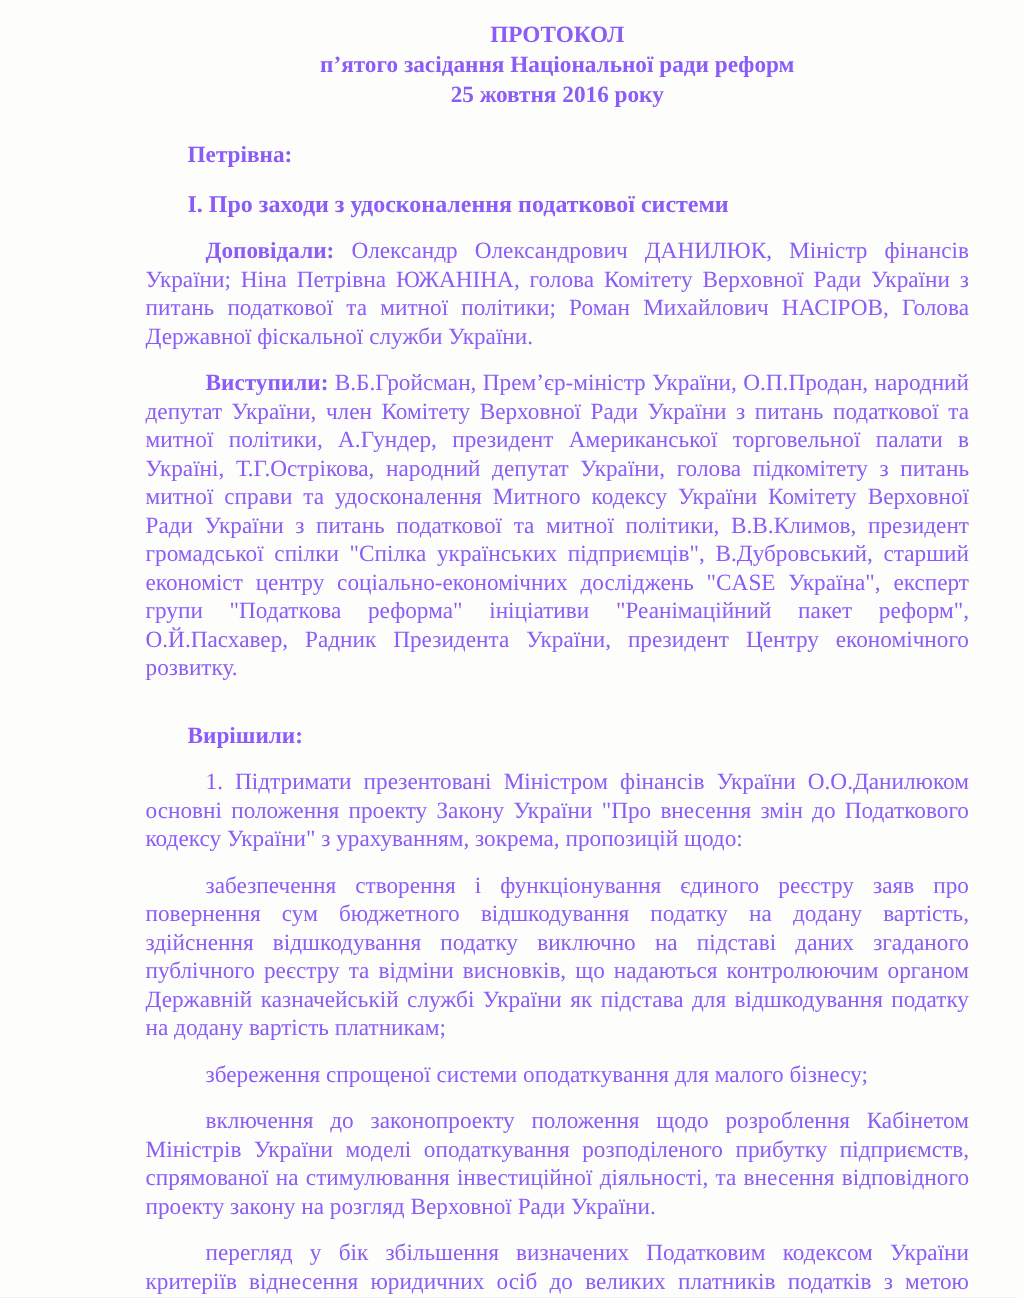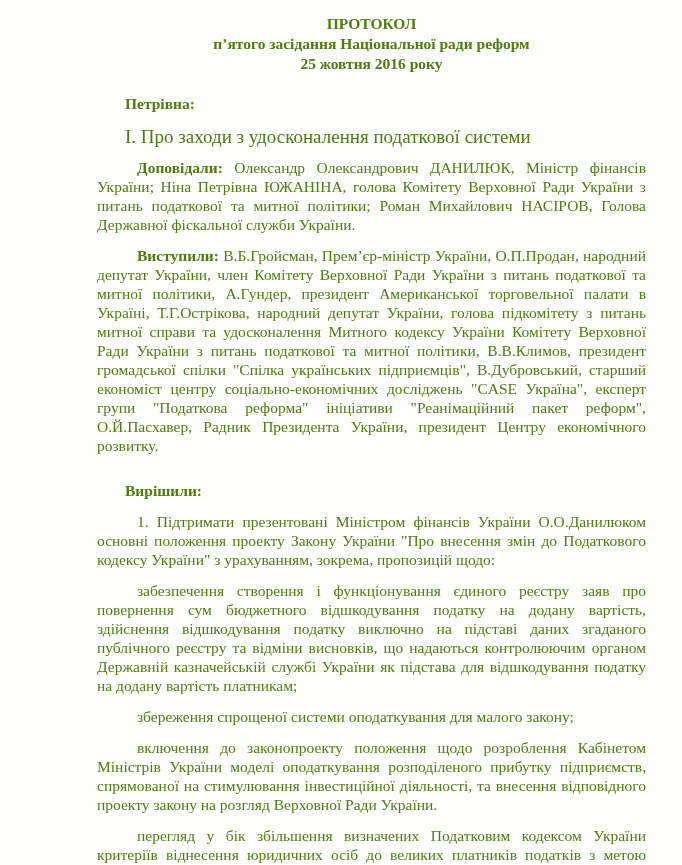--- a/index.html
+++ b/index.html
@@ -6,21 +6,21 @@
     margin: 0;
     padding: 0;
     background: #e8e8e8;
   }
   .page {
     position: relative;
     width: 682px;
     height: 865px;
     margin: 0 auto;
     background: #fdfdfc;
-    color: #4d7c0f;
+    color: #8b5cf6;
     font-family: "Liberation Serif", serif;
     overflow: hidden;
     box-sizing: border-box;
     padding: 14px 24px 0 85px;
   }
   .title-block {
     text-align: center;
     font-weight: bold;
     font-size: 15.5px;
     line-height: 20px;
@@ -28,22 +28,22 @@
   }
   .label {
     font-weight: bold;
     font-size: 15.5px;
     line-height: 19px;
     text-indent: 40px;
     margin: 0;
   }
   .label.heard { margin-bottom: 14px; }
   .heading {
-    font-weight: normal;
-    font-size: 19px;
+    font-weight: bold;
+    font-size: 16px;
     line-height: 19px;
     text-indent: 40px;
     margin: 0 0 12px 0;
   }
   .para {
     font-size: 15.5px;
     line-height: 19px;
     text-align: justify;
     text-indent: 40px;
     margin: 12px;
@@ -73,17 +73,17 @@
   </p>
 
   <p class="para mb26">
     <span class="lead">Виступили:</span><span> В.Б.Гройсман, Прем’єр-міністр України, О.П.Продан, народний депутат України, член Комітету Верховної Ради України з питань податкової та митної політики, А.Гундер, президент Американської торговельної палати в Україні, Т.Г.Острікова, народний депутат України, голова підкомітету з питань митної справи та удосконалення Митного кодексу України Комітету Верховної Ради України з питань податкової та митної політики, В.В.Климов, президент громадської спілки "Спілка українських підприємців", В.Дубровський, старший економіст центру соціально-економічних досліджень "CASE Україна", експерт групи "Податкова реформа" ініціативи "Реанімаційний пакет реформ", О.Й.Пасхавер, Радник Президента України, президент Центру економічного розвитку.</span>
   </p>
 
   <p class="label mb7">Вирішили:</p>
 
   <p class="para">1.  Підтримати презентовані Міністром фінансів України О.О.Данилюком основні положення проекту Закону України "Про внесення змін до Податкового кодексу України" з урахуванням, зокрема, пропозицій щодо:</p>
   <p class="para">забезпечення створення і функціонування єдиного реєстру заяв про повернення сум бюджетного відшкодування податку на додану вартість, здійснення відшкодування податку виключно на підставі даних згаданого публічного реєстру та відміни висновків, що надаються контролюючим органом Державній казначейській службі України як підстава для відшкодування податку на додану вартість платникам;</p>
-  <p class="para">збереження спрощеної системи оподаткування для малого закону;</p>
+  <p class="para">збереження спрощеної системи оподаткування для малого бізнесу;</p>
   <p class="para">включення до законопроекту положення щодо розроблення Кабінетом Міністрів України моделі оподаткування розподіленого прибутку підприємств, спрямованої на стимулювання інвестиційної діяльності, та внесення відповідного проекту закону на розгляд Верховної Ради України.</p>
   <p class="para">перегляд у бік збільшення визначених Податковим кодексом України критеріїв віднесення юридичних осіб до великих платників податків з метою запобігання необґрунтованому переведенню значної кількості платників на облік у контролюючі органи, що здійснюють супроводження великих платників податків;</p>
 
 </div>
 
 </body></html>

